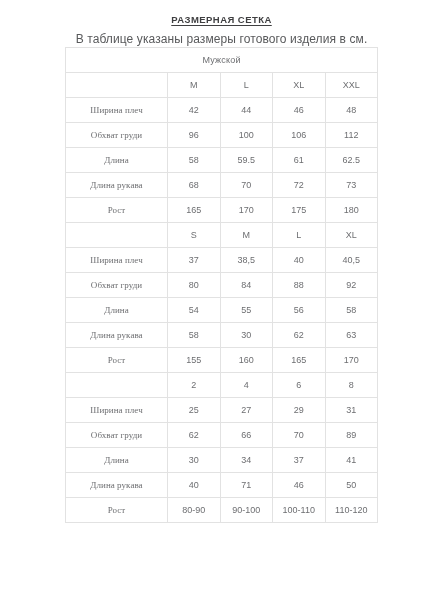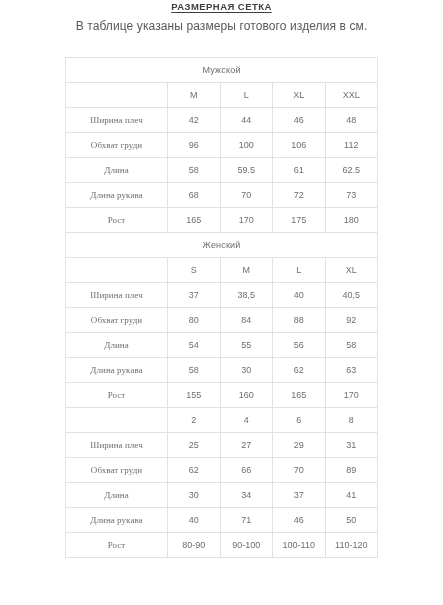--- a/index.html
+++ b/index.html
@@ -16,20 +16,21 @@
     overflow: hidden;
   }
   .page {
     width: 443px;
     height: 605px;
     position: relative;
     background: #ffffff;
     box-sizing: border-box;
   }
   .header-block {
+    padding-top: 13px;
     text-align: center;
   }
   .main-title {
     font-size: 9.5px;
     font-weight: bold;
     letter-spacing: 0.45px;
     color: #3f3f41;
     text-decoration: underline;
     text-underline-offset: 2px;
     margin: 0;
@@ -38,21 +39,21 @@
   .subtitle {
     font-size: 12px;
     color: #58595b;
     margin: 6px 0 0 0;
     line-height: 13px;
     letter-spacing: 0.1px;
   }
   .table-wrap {
     position: absolute;
     left: 65px;
-    top: 57px;
+    top: 47px;
     width: 312px;
   }
   table.size-grid {
     border-collapse: collapse;
     width: 312px;
     table-layout: fixed;
   }
   table.size-grid td {
     border: 1px solid #e2e2e2;
     height: 24px;
@@ -143,23 +144,20 @@
             <td>73</td>
           </tr>
           <tr>
             <td class="row-label">Рост</td>
             <td>165</td>
             <td>170</td>
             <td>175</td>
             <td>180</td>
           </tr>
           <tr>
-            <td class="section-title" colspan="5">Женский</td>
-          </tr>
-          <tr>
             <td class="empty-corner"></td>
             <td class="col-head">S</td>
             <td class="col-head">M</td>
             <td class="col-head">L</td>
             <td class="col-head">XL</td>
           </tr>
           <tr>
             <td class="row-label">Ширина плеч</td>
             <td>37</td>
             <td>38,5</td>

